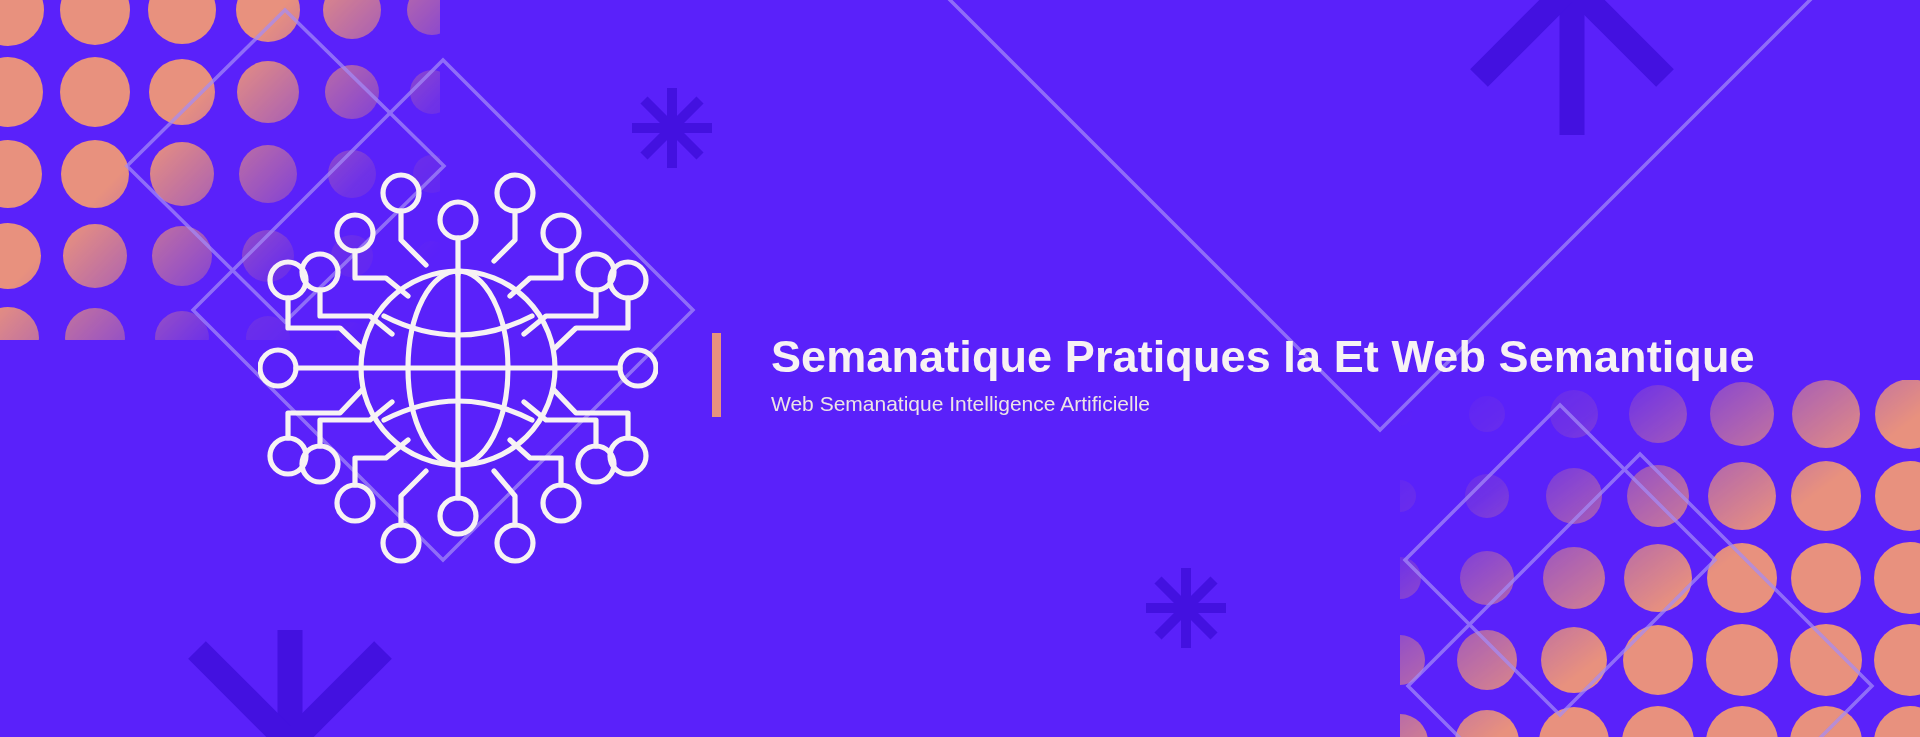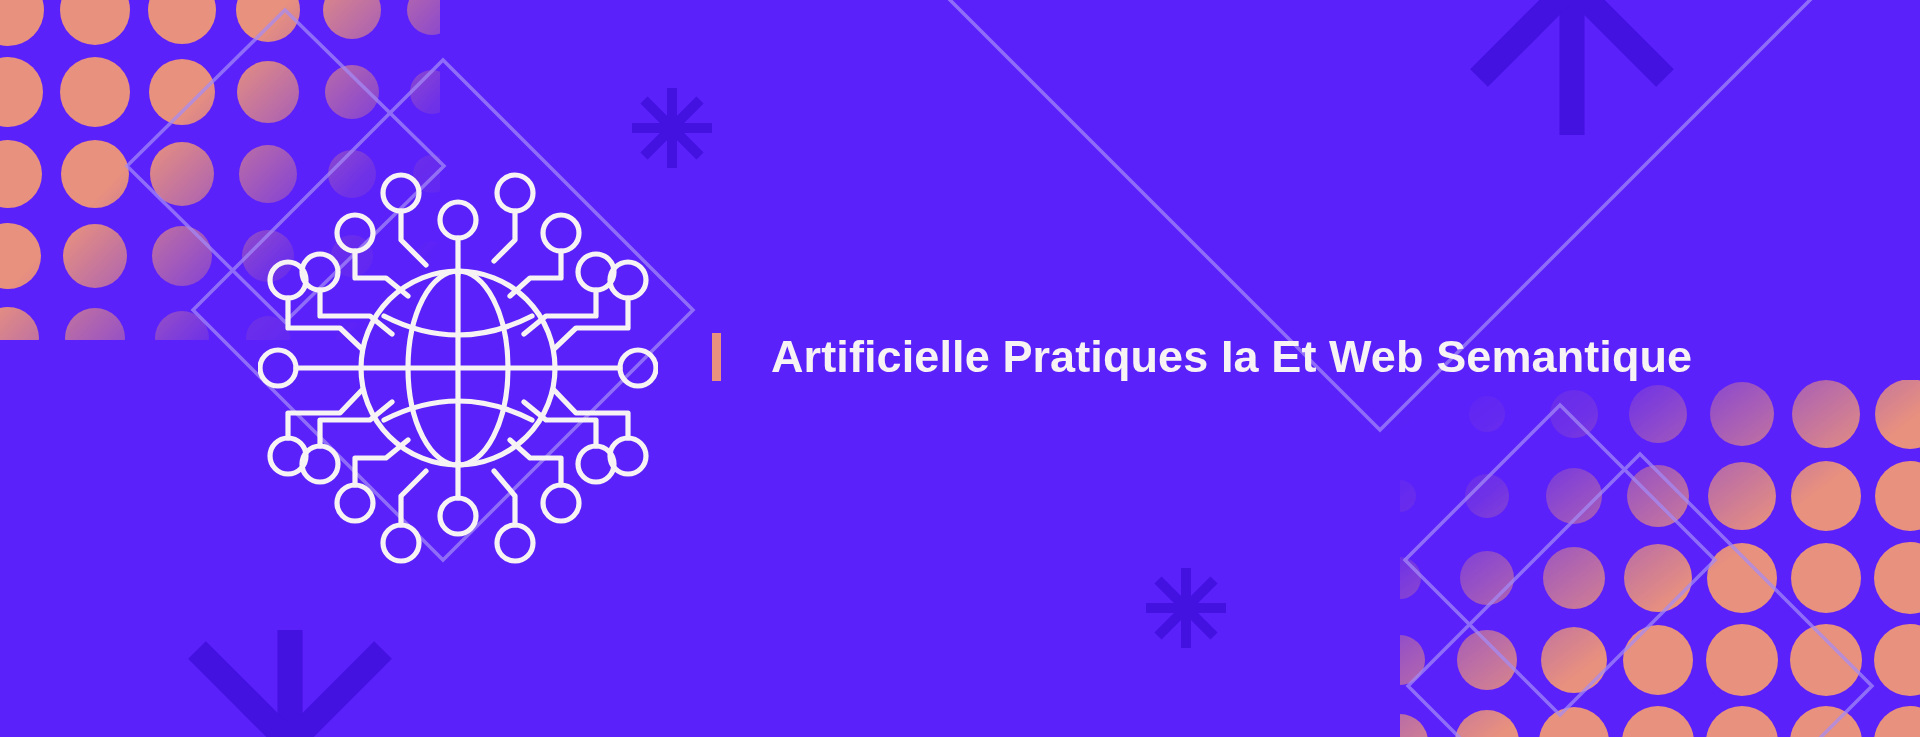--- a/index.html
+++ b/index.html
@@ -323,18 +323,19 @@
         <circle cx="303" cy="335" r="18"></circle>
         <circle cx="200" cy="348" r="18"></circle>
         <circle cx="143" cy="375" r="18"></circle>
         <circle cx="257" cy="375" r="18"></circle>
       </g>
     </svg>
 
     <div id="text-block">
       <div id="accent-bar"></div>
       <div id="text-inner">
-        <h1 id="title">Artificielle Pratiques Ia Et Web Semantique</h1>
+        <h1 id="title">Semanatique Pratiques Ia Et Web Semantique</h1>
+        <p id="subtitle">Web Semanatique Intelligence Artificielle</p>
       </div>
     </div>
 
   </div>
 </div>
 
 </body></html>

